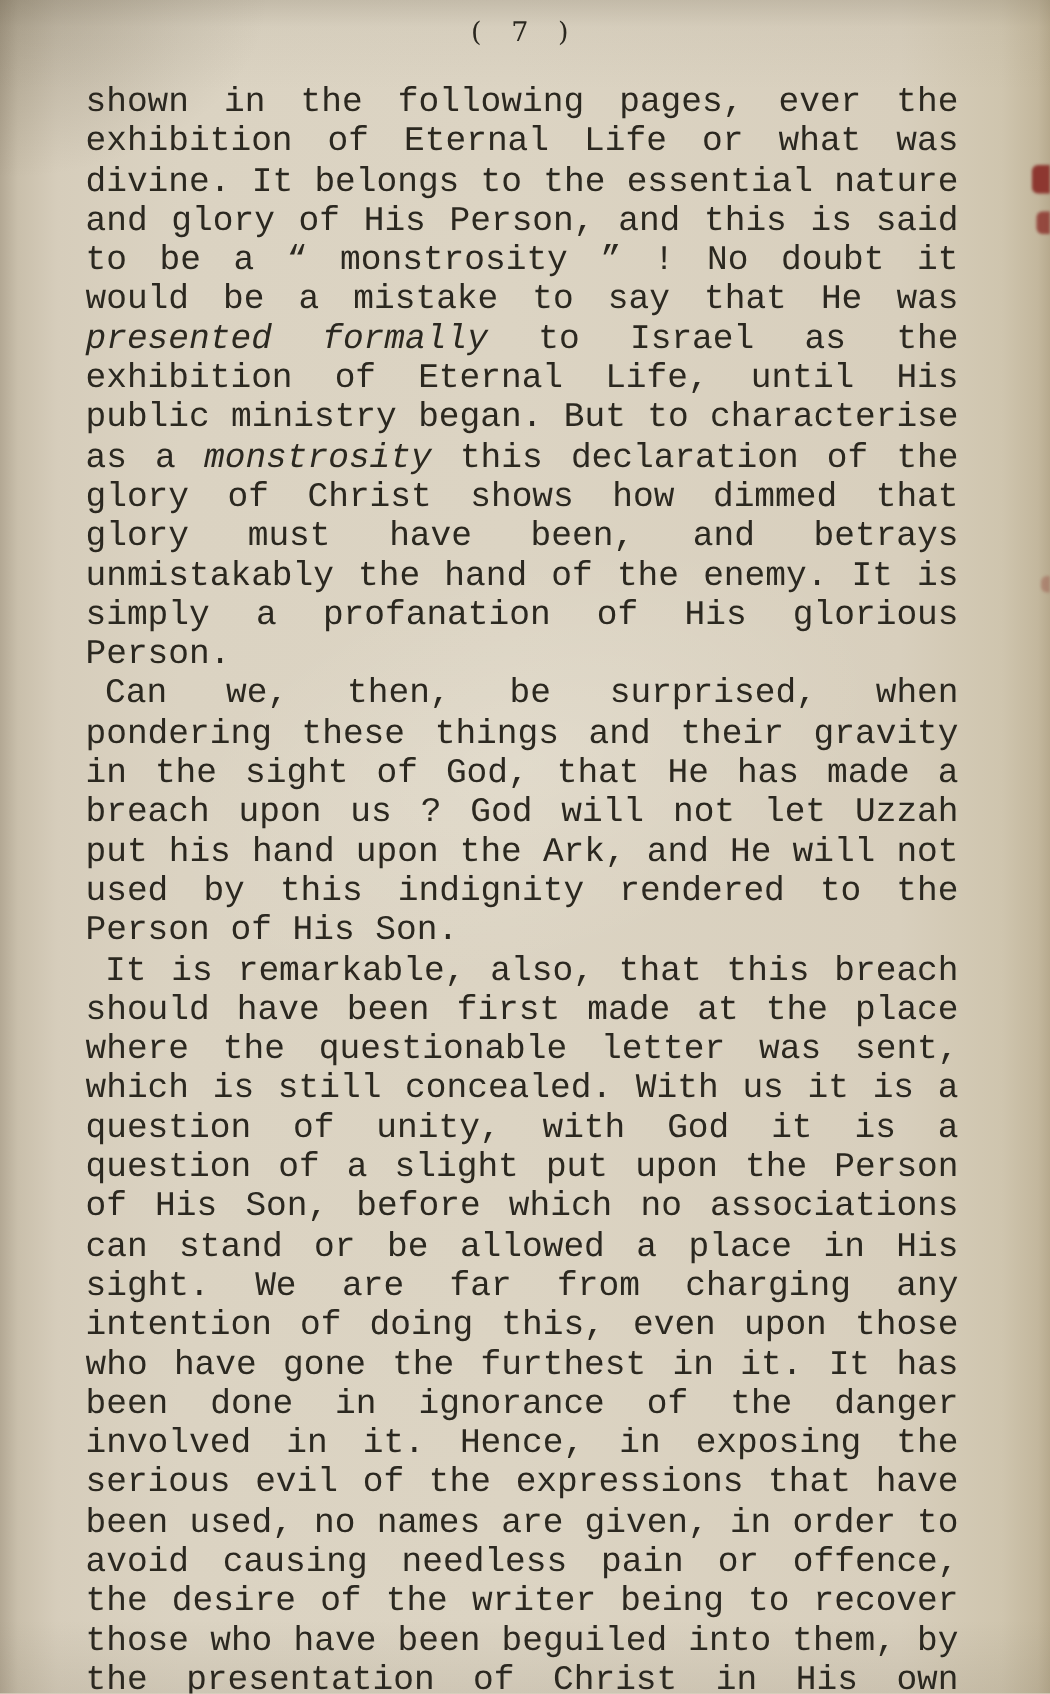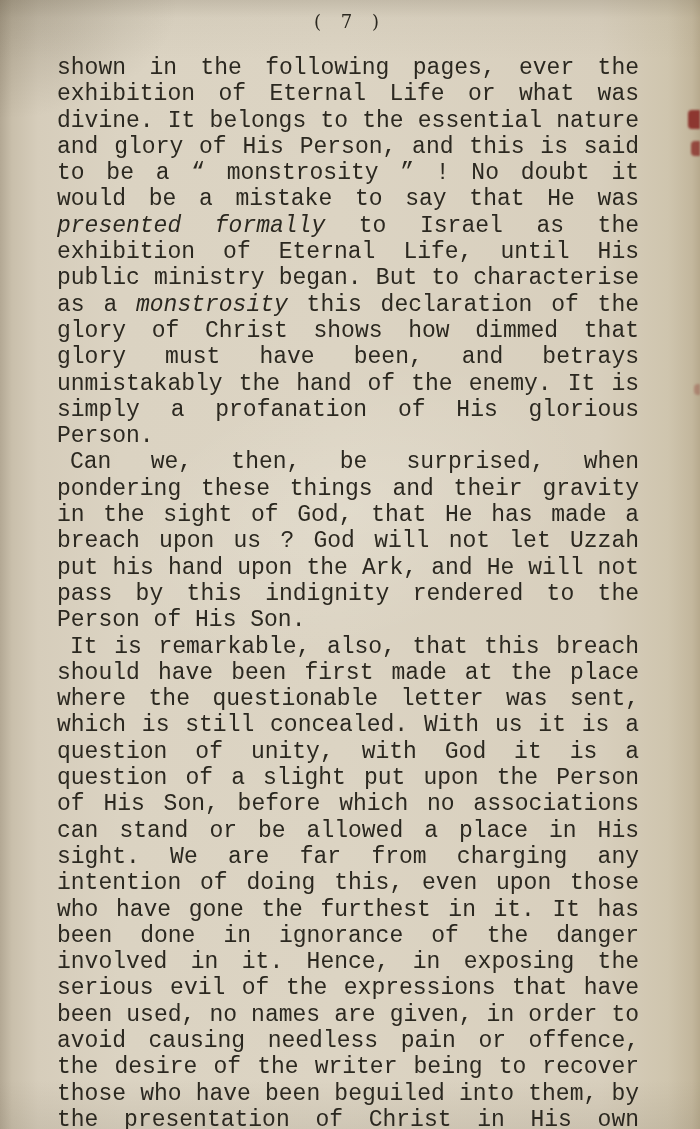--- a/index.html
+++ b/index.html
@@ -85,19 +85,19 @@
 
 <div class="paper-base"></div>
 <div class="paper-vshade"></div>
 <div class="corner-shade"></div>
 <div class="watermark"></div>
 
 <div class="page-number">( 7 )</div>
 
 <div class="text-block">
     <p class="para"><span>shown in the following pages, ever the exhibition of Eternal Life or what was divine.  It belongs to the essential nature and glory of His Person, and this is said to be a “ monstrosity ” !  No doubt it would be a mistake to say that He was </span><em>presented formally</em><span> to Israel as the exhibition of Eternal Life, until His public ministry began.  But to characterise as a </span><em>monstrosity</em><span> this declaration of the glory of Christ shows how dimmed that glory must have been, and betrays unmistakably the hand of the enemy.   It is simply a profanation of His glorious Person.</span></p>
-    <p class="para indent"><span>Can we, then, be surprised, when pondering these things and their gravity in the sight of God, that He has made a breach upon us ?   God will not let Uzzah put his hand upon the Ark, and He will not pass by this indignity rendered to the Person of His Son.</span></p>
+    <p class="para indent"><span>Can we, then, be surprised, when pondering these things and their gravity in the sight of God, that He has made a breach upon us ?   God will not let Uzzah put his hand upon the Ark, and He will not used by this indignity rendered to the Person of His Son.</span></p>
     <p class="para indent"><span>It is remarkable, also, that this breach should have been first made at the place where the questionable letter was sent, which is still concealed.  With us it is a question of unity, with God it is a question of a slight put upon the Person of His Son, before which no associations can stand or be allowed a place in His sight.  We are far from charging any intention of doing this, even upon those who have gone the furthest in it.  It has been done in ignorance of the danger involved in it.  Hence, in exposing the serious evil of the expressions that have been used, no names are given, in order to avoid causing needless pain or offence, the desire of the writer being to recover those who have been beguiled into them, by the presentation of Christ in His own glory and blessedness, as the Word of God keeps Him before us.  Not that this is to be viewed as a light thing in the sight of God, for when the Ark of God, which was a figure of the Person of Christ and the special link of God’s presence with His people, His strength and His glory, and theirs likewise, was desecrated by those Israelites who profanely looked into it, the judgment of God fell upon them.  Not only this, but when the hand of Uzzah was put forth to steady it, as he thought, because the oxen shook it, he was smitten by God for his inadvertence, so that the place was called Perez Uzzah, or the breach of Uzzah.  But David has to justify God in His resenting the touch of this unholy</span></p>
   </div>
 
 <div class="smudge smudge-1"></div>
 <div class="smudge smudge-2"></div>
 <div class="smudge smudge-3"></div>
 
 </body></html>

